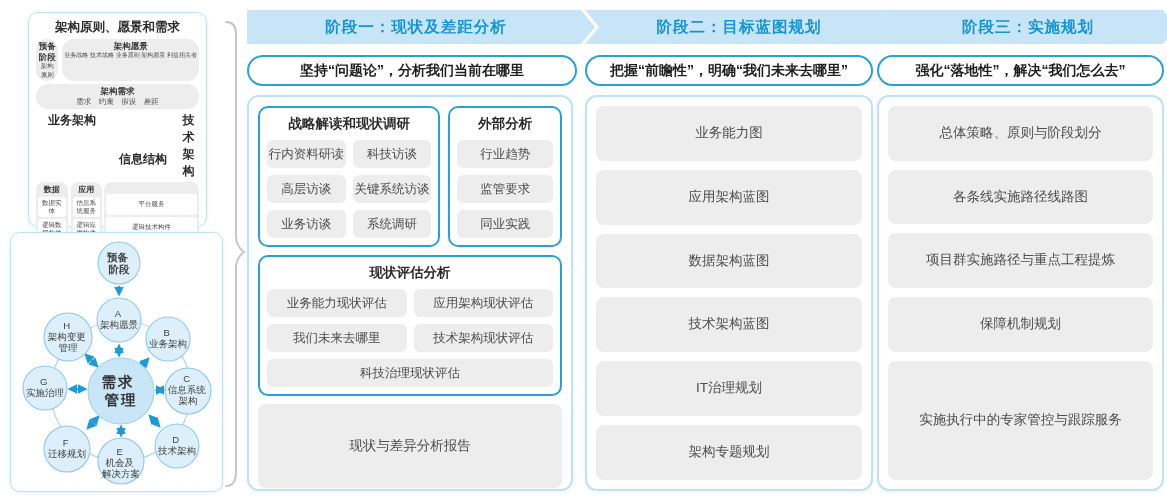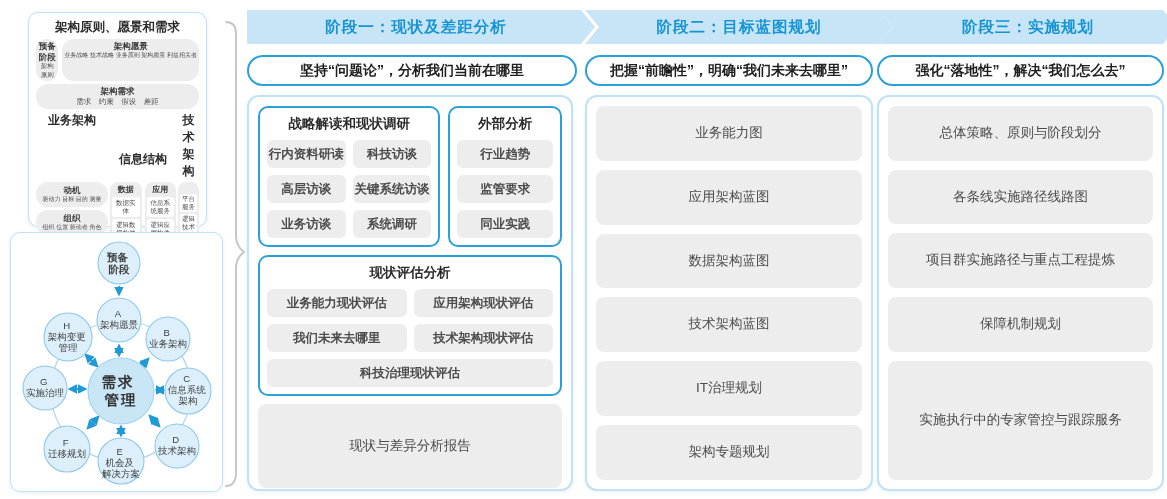--- a/index.html
+++ b/index.html
@@ -68,21 +68,21 @@
   #pcol1{left:247px;width:326px;}
   #pcol2{left:585px;width:288px;display:flex;flex-direction:column;gap:9px;}
   #pcol3{left:877px;width:287px;display:flex;flex-direction:column;gap:9px;}
 
   .row1{display:flex;gap:8px;}
   .group{border:2px solid #2aa0d9;border-radius:10px;padding:7px;box-sizing:border-box;background:#fff;}
   .group-title{font-size:13.5px;font-weight:bold;color:#2b2b2b;text-align:center;margin-bottom:7px;}
   .g-grid{display:grid;grid-template-columns:1fr 1fr;gap:7px;}
   .g-col{display:flex;flex-direction:column;gap:7px;}
   .gitem{background:#ededee;border-radius:6px;color:#4c4c4c;font-size:12.5px;height:28px;
-         display:flex;align-items:center;justify-content:center;text-align:center;line-height:1.2;font-weight:bold;}
+         display:flex;align-items:center;justify-content:center;text-align:center;line-height:1.2;}
   .gitem.full{grid-column:1 / 3;}
   #grpA{flex:1.72;} #grpB{flex:1;}
   #grpEval{margin-top:8px;}
   .report{margin-top:8px;height:84px;background:#ededee;border-radius:8px;color:#4c4c4c;font-size:13.5px;
           display:flex;align-items:center;justify-content:center;}
   .bigitem{background:#ededee;border-radius:8px;color:#4c4c4c;font-size:13.5px;flex:1;
            display:flex;align-items:center;justify-content:center;text-align:center;padding:0 8px;line-height:1.4;}
   .bigitem.tall{flex:2.18;}
 
   
@@ -120,34 +120,20 @@
       </div>
     </div>
 
     <div class="fw-headers">
       <div class="fwh1">业务架构</div>
       <div class="fwh2">信息结构</div>
       <div class="fwh3">技术架构</div>
     </div>
 
     <div class="fw-cols">
-      <div class="col-biz">
-        <div class="gbox">
-          <div class="t">动机</div>
-          <div class="s">驱动力 目标 目的 测量</div>
-        </div>
-        <div class="gbox">
-          <div class="t">组织</div>
-          <div class="s">组织 位置 驱动者 角色</div>
-        </div>
-        <div class="gbox">
-          <div class="t">功能</div>
-          <div class="s">服务 流程 控制 功能</div>
-        </div>
-      </div>
 
       <div class="col-info">
         <div class="subcol">
           <div class="hd">数据</div>
           <div class="witem">数据实体</div>
           <div class="witem">逻辑数据构件</div>
           <div class="witem">物理数据构件</div>
         </div>
         <div class="subcol">
           <div class="hd">应用</div>

